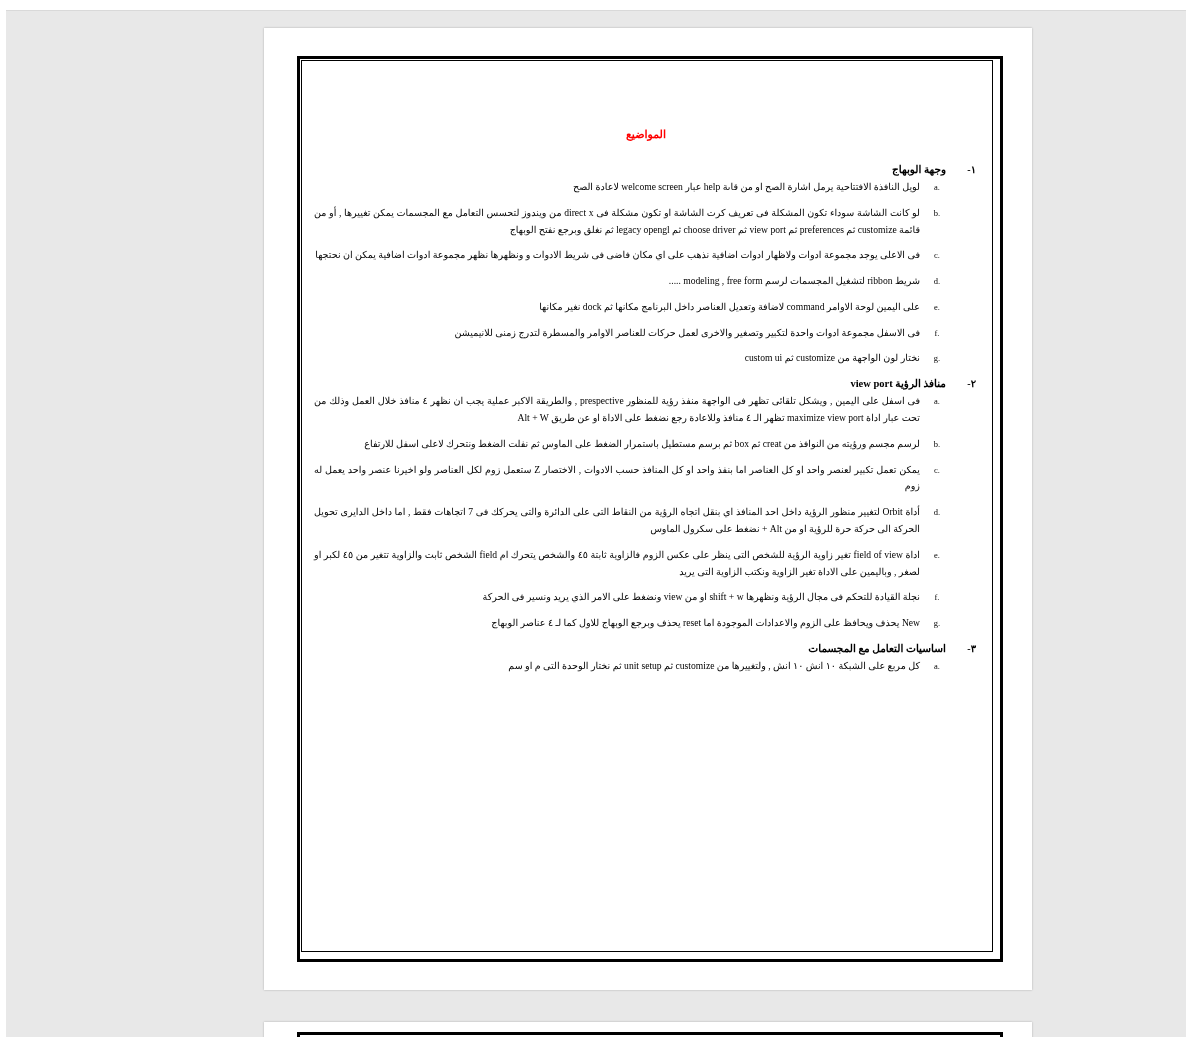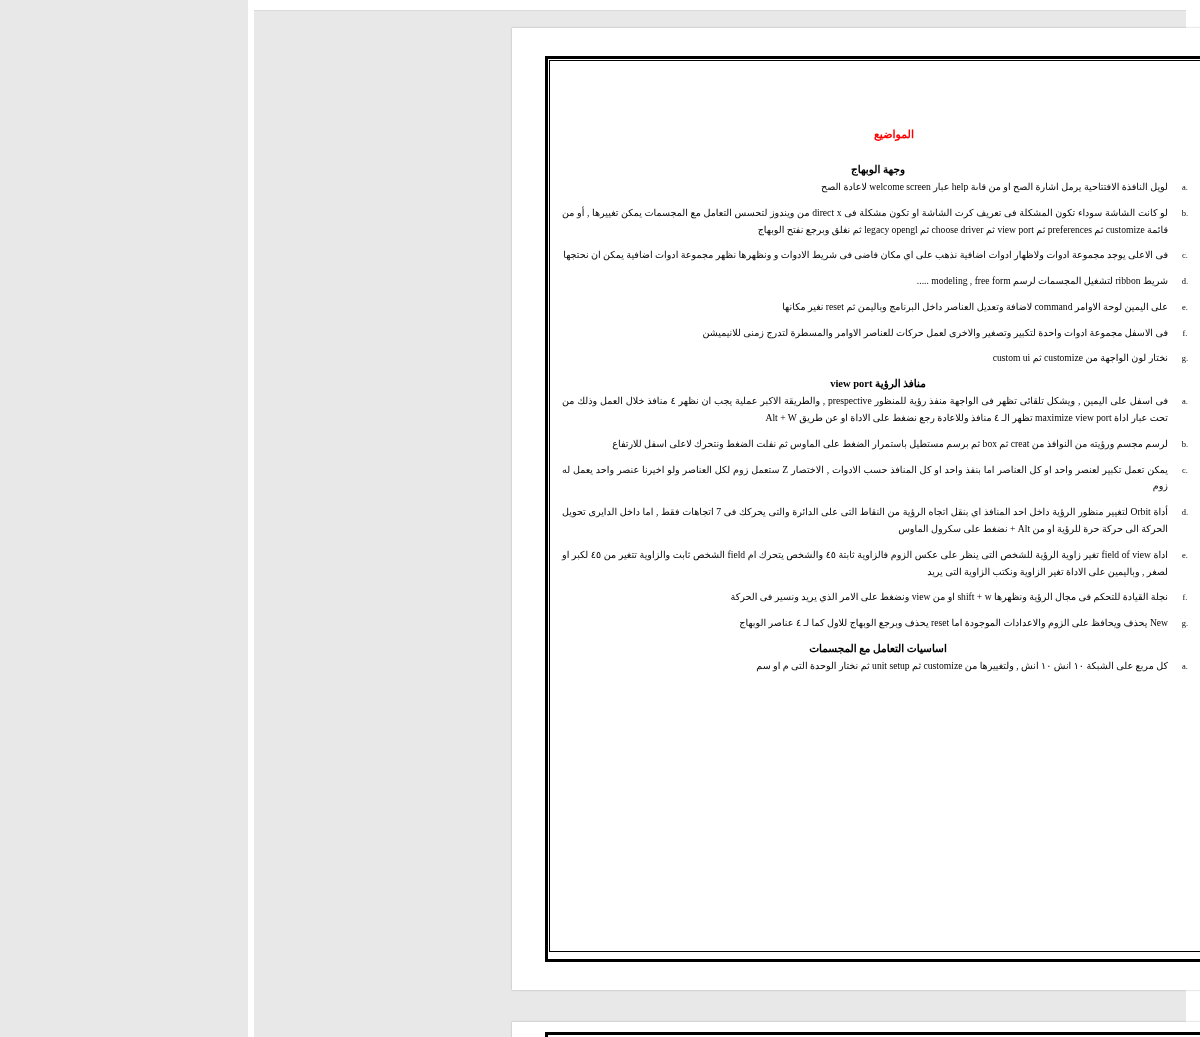--- a/index.html
+++ b/index.html
@@ -2,21 +2,21 @@
 <html lang="ar" dir="rtl"><head>
 <meta charset="utf-8">
 <style>
   html, body {
     margin: 0;
     padding: 0;
     background: #e8e8e8;
     font-family: "Liberation Serif", serif;
   }
   .viewport {
-    width: 952px;
+    width: 1200px;
     height: 1037px;
     position: relative;
     background: #e8e8e8;
     overflow: hidden;
   }
   .top-strip {
     position: absolute;
     top: 0; left: 0;
     width: 1200px;
     height: 10px;
@@ -107,21 +107,21 @@
     font-weight: bold;
     margin-bottom: 4px;
     padding-right: 2px;
   }
   .l1-num {
     width: 22px;
     flex: 0 0 auto;
     text-align: right;
     font-size: 10px;
   }
-  .l1-text { flex: 1 1 auto; text-align: center; }
+  .l1-text { flex: 1 1 auto; }
   ol.level2 {
     list-style: none;
     margin: 0 34px 10px 0;
     padding: 0;
   }
   ol.level2 > li {
     display: flex;
     flex-direction: row;
     align-items: flex-start;
     gap: 10px;
@@ -189,21 +189,21 @@
             <li>
               <span class="l2-marker en">c.</span>
               <span class="l2-body">فى الاعلى يوجد مجموعة ادوات ولاظهار ادوات اضافية نذهب على اي مكان فاضى فى شريط الادوات و ونظهرها نظهر مجموعة ادوات اضافية يمكن ان نحتجها</span>
             </li>
             <li>
               <span class="l2-marker en">d.</span>
               <span class="l2-body">شريط ribbon لتشغيل المجسمات لرسم modeling , free form .....</span>
             </li>
             <li>
               <span class="l2-marker en">e.</span>
-              <span class="l2-body">على اليمين لوحة الاوامر command لاضافة وتعديل العناصر داخل البرنامج وباليمن ثم reset نغير مكانها</span>
+              <span class="l2-body">على اليمين لوحة الاوامر command لاضافة وتعديل العناصر داخل البرنامج مكانها ثم dock نغير مكانها</span>
             </li>
             <li>
               <span class="l2-marker en">f.</span>
               <span class="l2-body">فى الاسفل مجموعة ادوات واحدة لتكبير وتصغير والاخرى لعمل حركات للعناصر الاوامر والمسطرة لتدرج زمنى للانيميشن</span>
             </li>
             <li>
               <span class="l2-marker en">g.</span>
               <span class="l2-body">نختار لون الواجهة من customize ثم custom ui</span>
             </li>
           </ol>

